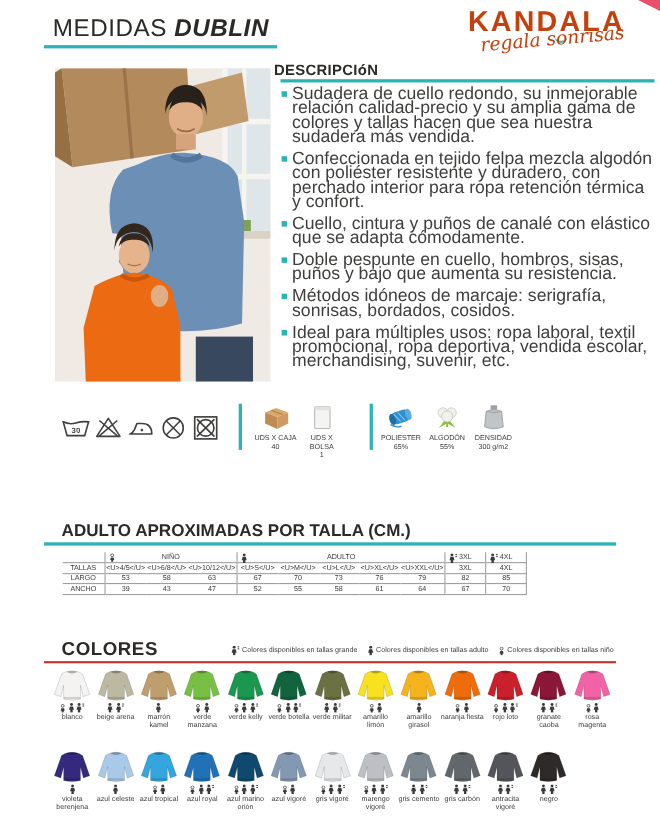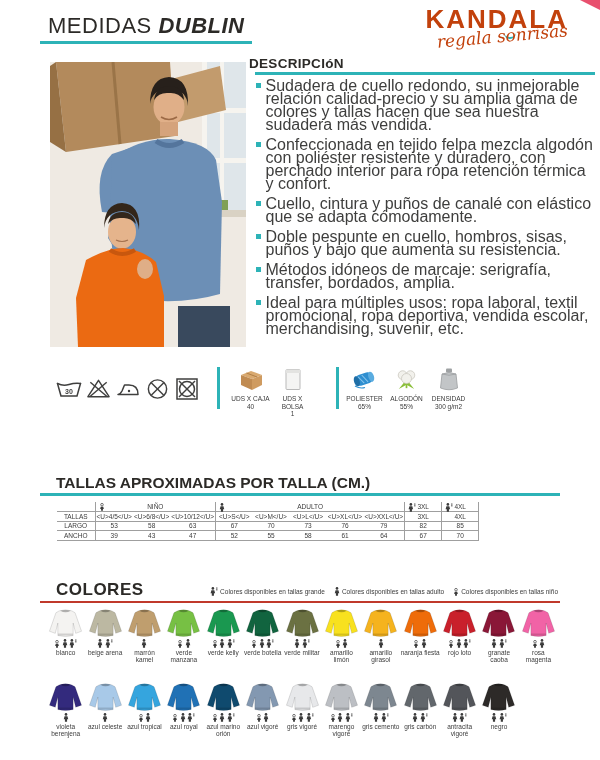--- a/index.html
+++ b/index.html
@@ -126,21 +126,21 @@
       <div class="desc-item">
         <span class="desc-bullet"></span>
         <span>Cuello, cintura y puños de canalé con elástico que se adapta cómodamente.</span>
       </div>
       <div class="desc-item">
         <span class="desc-bullet"></span>
         <span>Doble pespunte en cuello, hombros, sisas, puños y bajo que aumenta su resistencia.</span>
       </div>
       <div class="desc-item">
         <span class="desc-bullet"></span>
-        <span>Métodos idóneos de marcaje: serigrafía, transfer, bordados, amplia.</span>
+        <span>Métodos idóneos de marcaje: serigrafía, sonrisas, bordados, cosidos.</span>
       </div>
       <div class="desc-item">
         <span class="desc-bullet"></span>
         <span>Ideal para múltiples usos: ropa laboral, textil promocional, ropa deportiva, vendida escolar, merchandising, suvenir, etc.</span>
       </div>
     </div>
 
   <div class="care-icons">
     <svg width="26" height="26" viewBox="0 0 26 26">
       <path d="M1.5,7.5 L5,20 L21,20 L24.5,7.5" fill="none" stroke="#3f3f3e" stroke-width="1.5" stroke-linecap="round"></path>
@@ -241,21 +241,21 @@
             <path d="M5,7 Q12,9.5 19,7" fill="none" stroke="#9a9da0" stroke-width="0.8"></path>
           </svg>
         </div>
         <div class="spec-label">
           <div>DENSIDAD</div>
           <div>300 g/m2</div>
         </div>
       </div>
     </div>
 
-  <div class="medidas-heading">TALLAS APROXIMADAS POR TALLA (CM.)</div>
+  <div class="medidas-heading">ADULTO APROXIMADAS POR TALLA (CM.)</div>
   <div class="medidas-rule"></div>
   <div class="size-table-wrap">
     <table class="size-table" id="size-table">
         <colgroup>
           <col style="width:38px">
           <col style="width:37px">
           <col style="width:37px">
           <col style="width:37px">
           <col style="width:37px">
           <col style="width:37px">

